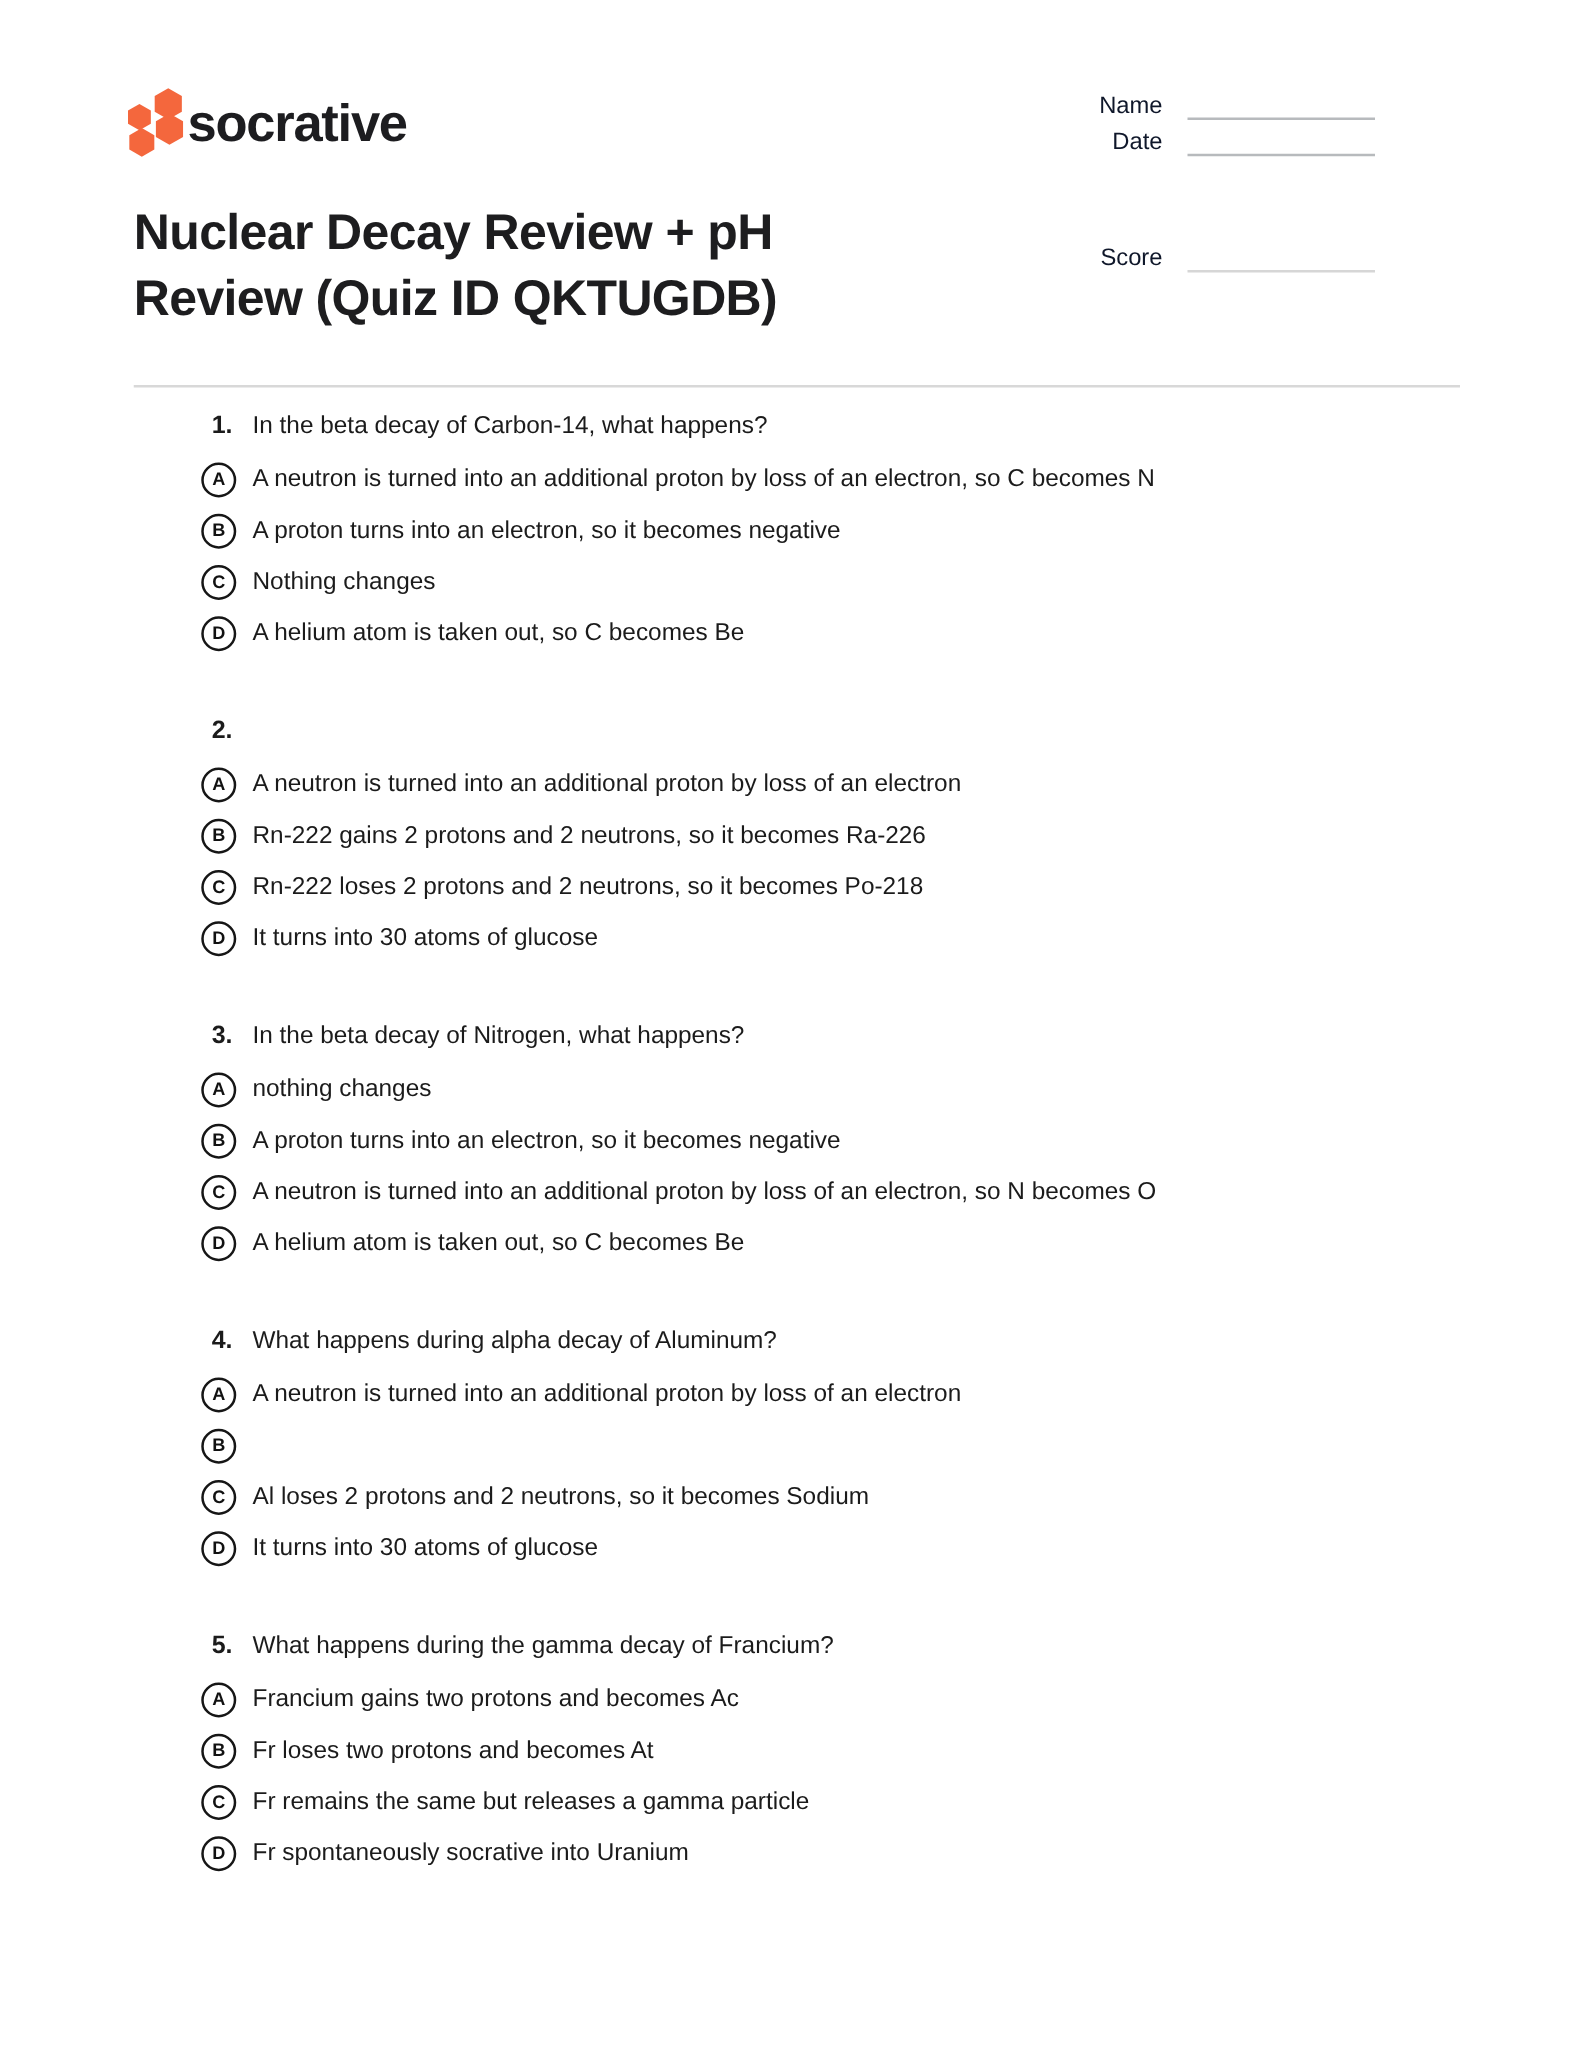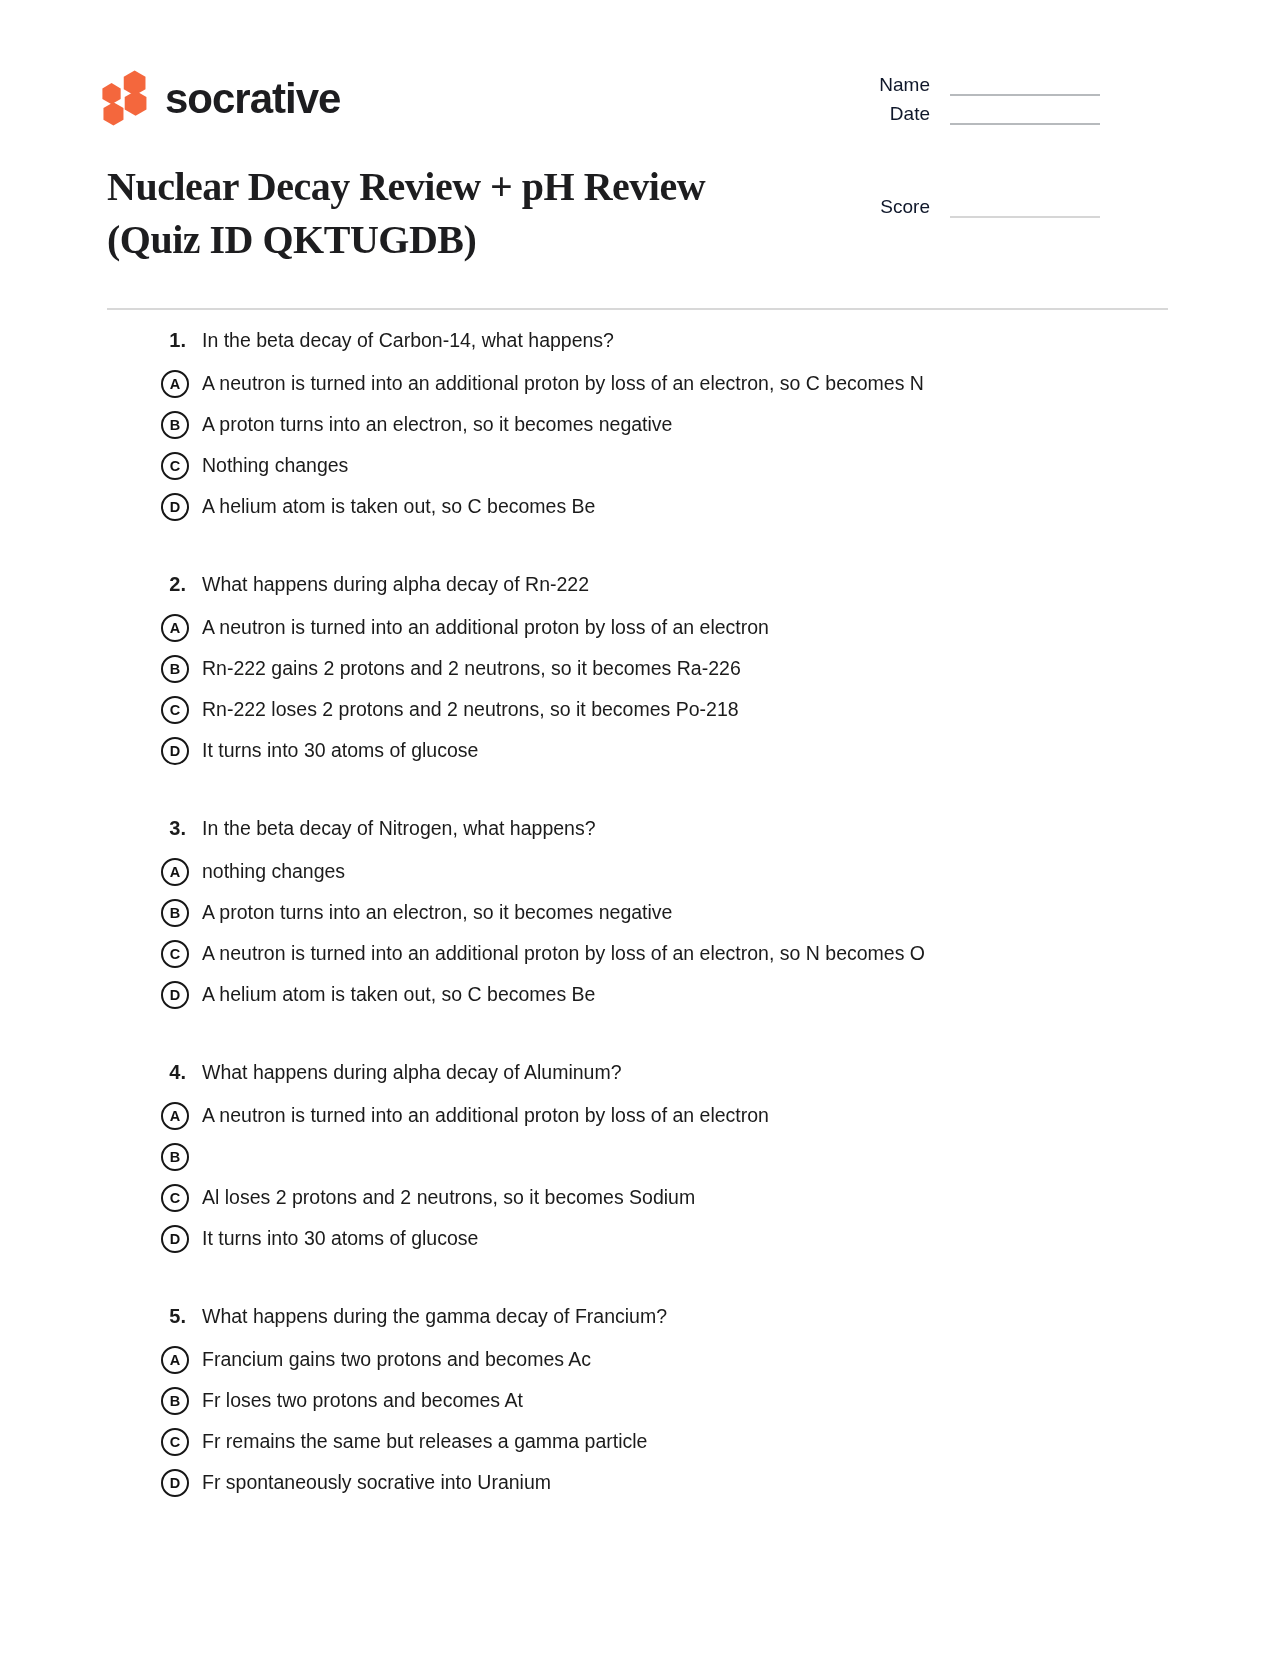--- a/index.html
+++ b/index.html
@@ -5,40 +5,40 @@
   html, body { margin: 0; padding: 0; background: #ffffff; }
   body {
     width: 1275px; height: 1653px; position: relative;
     font-family: "Liberation Sans", "DejaVu Sans", sans-serif;
     color: #1b1b1b;
     -webkit-font-smoothing: antialiased;
   }
   .page { position: absolute; inset: 0; background: #fff; overflow: hidden; }
 
   
-  .logo { position: absolute; left: 100px; top: 70px; display: flex; align-items: center; gap: 15px; }
+  .logo { position: absolute; left: 100px; top: 70px; display: flex; align-items: center; }
   .logo svg { display: block; }
   .wordmark {
     font-size: 42px; font-weight: 700; letter-spacing: -1px;
     color: #1d1d20; line-height: 1;
   }
 
   .header-fields { position: absolute; top: 74px; right: 175px; }
   .field-row { display: flex; align-items: flex-end; justify-content: flex-end; margin-bottom: 7px; }
   .field-label { font-size: 19px; color: #0f172a; line-height: 22px; margin-right: 20px; }
   .field-line { width: 150px; height: 20px; border-bottom: 2px solid var(--line-gray, #b7babd); }
 
   .score-fields { position: absolute; top: 196px; right: 175px; }
   .score-fields .field-line { border-bottom-color: var(--score-line-gray, #d6d6d6); }
 
   .title {
     position: absolute; left: 107px; top: 160px; margin: 0;
     max-width: 640px;
     font-size: 40px; line-height: 1.33; font-weight: 700;
-    letter-spacing: -0.5px; color: #1d1d1f; font-family: Liberation Serif, serif;
+    letter-spacing: -0.5px; color: #1d1d1f;
   }
 
   .divider { position: absolute; top: 308px; left: 107px; width: 1061px; height: 2px; background: var(--divider, #d8d8d8); }
 
   
   .questions { position: absolute; top: 327px; left: 0; width: 100%; }
   .question { margin-bottom: 44px; }
   .q-header { display: flex; align-items: baseline; padding-left: 148px; margin-bottom: 9px; line-height: 27px; }
   .q-num { flex: none; width: 38px; text-align: right; margin-right: 16px; font-weight: 700; font-size: 20px; }
   .q-text { font-size: 19.5px; }
@@ -113,21 +113,20 @@
   <div class="option">
     <span class="bubble">D</span>
     <span class="opt-text">A helium atom is taken out, so C becomes Be</span>
   </div>
 </div>
   </section>
 
   <section class="question">
     <div class="q-header">
       <span class="q-num">2.</span>
-      <span class="q-text">What happens during alpha decay of Rn-222</span>
     </div>
     <div class="options">
   <div class="option">
     <span class="bubble">A</span>
     <span class="opt-text">A neutron is turned into an additional proton by loss of an electron</span>
   </div>
 
   <div class="option">
     <span class="bubble">B</span>
     <span class="opt-text">Rn-222 gains 2 protons and 2 neutrons, so it becomes Ra-226</span>

